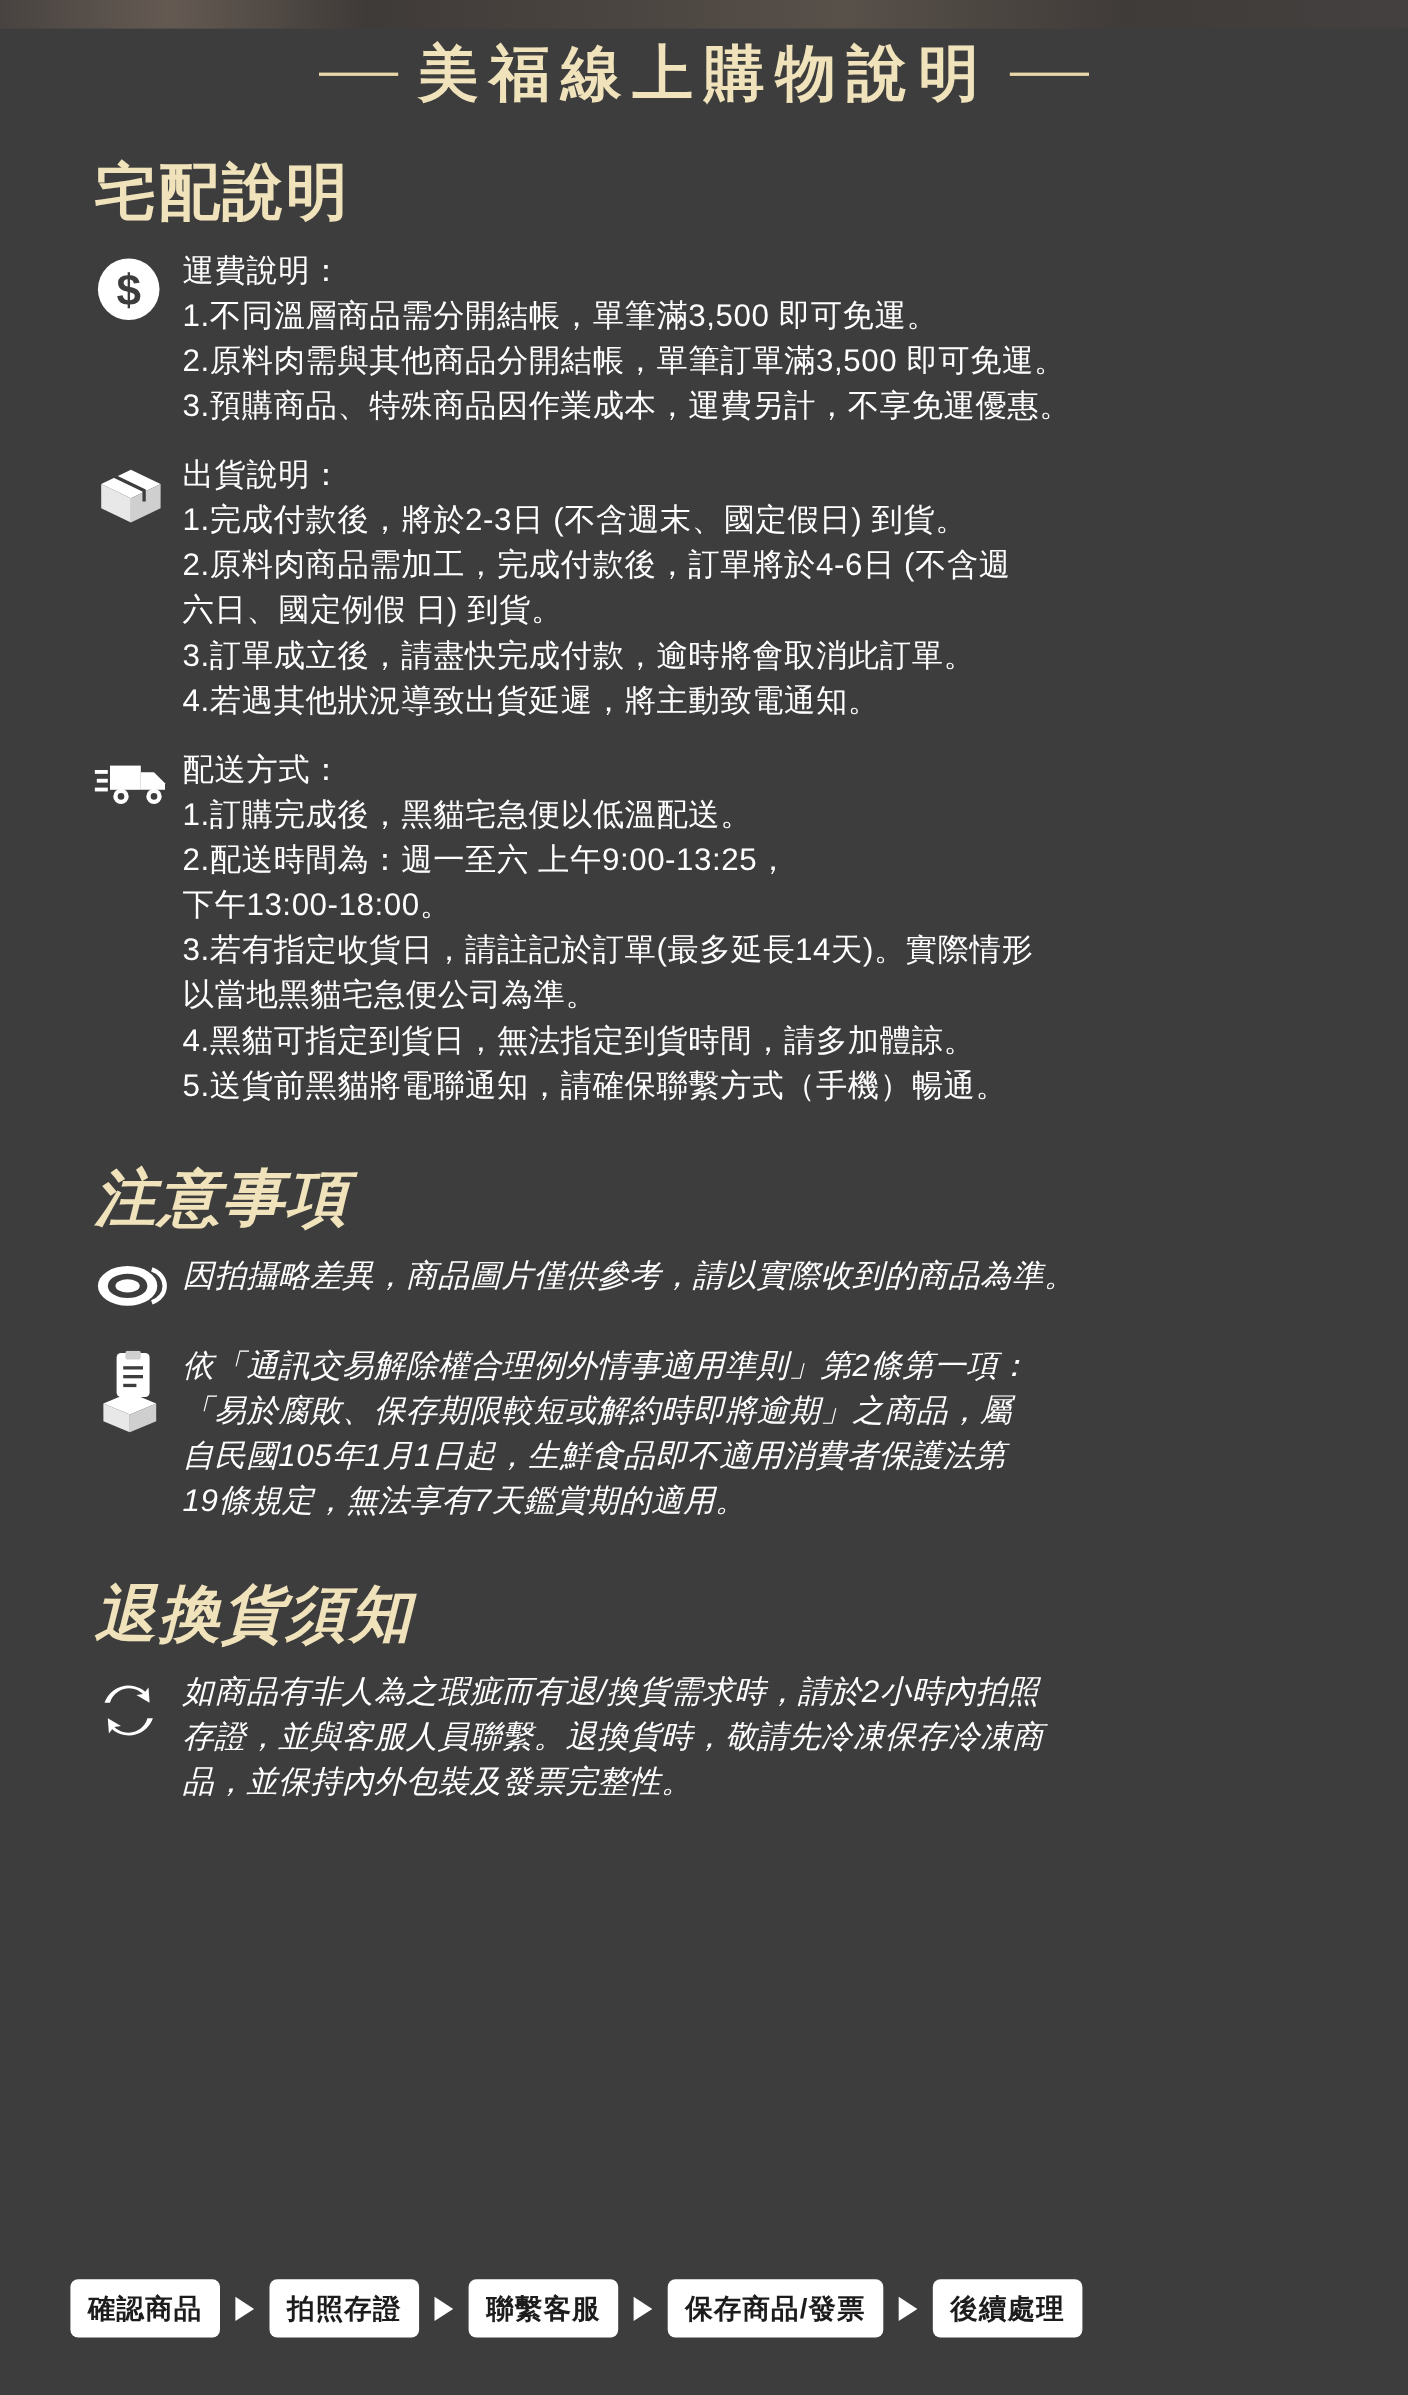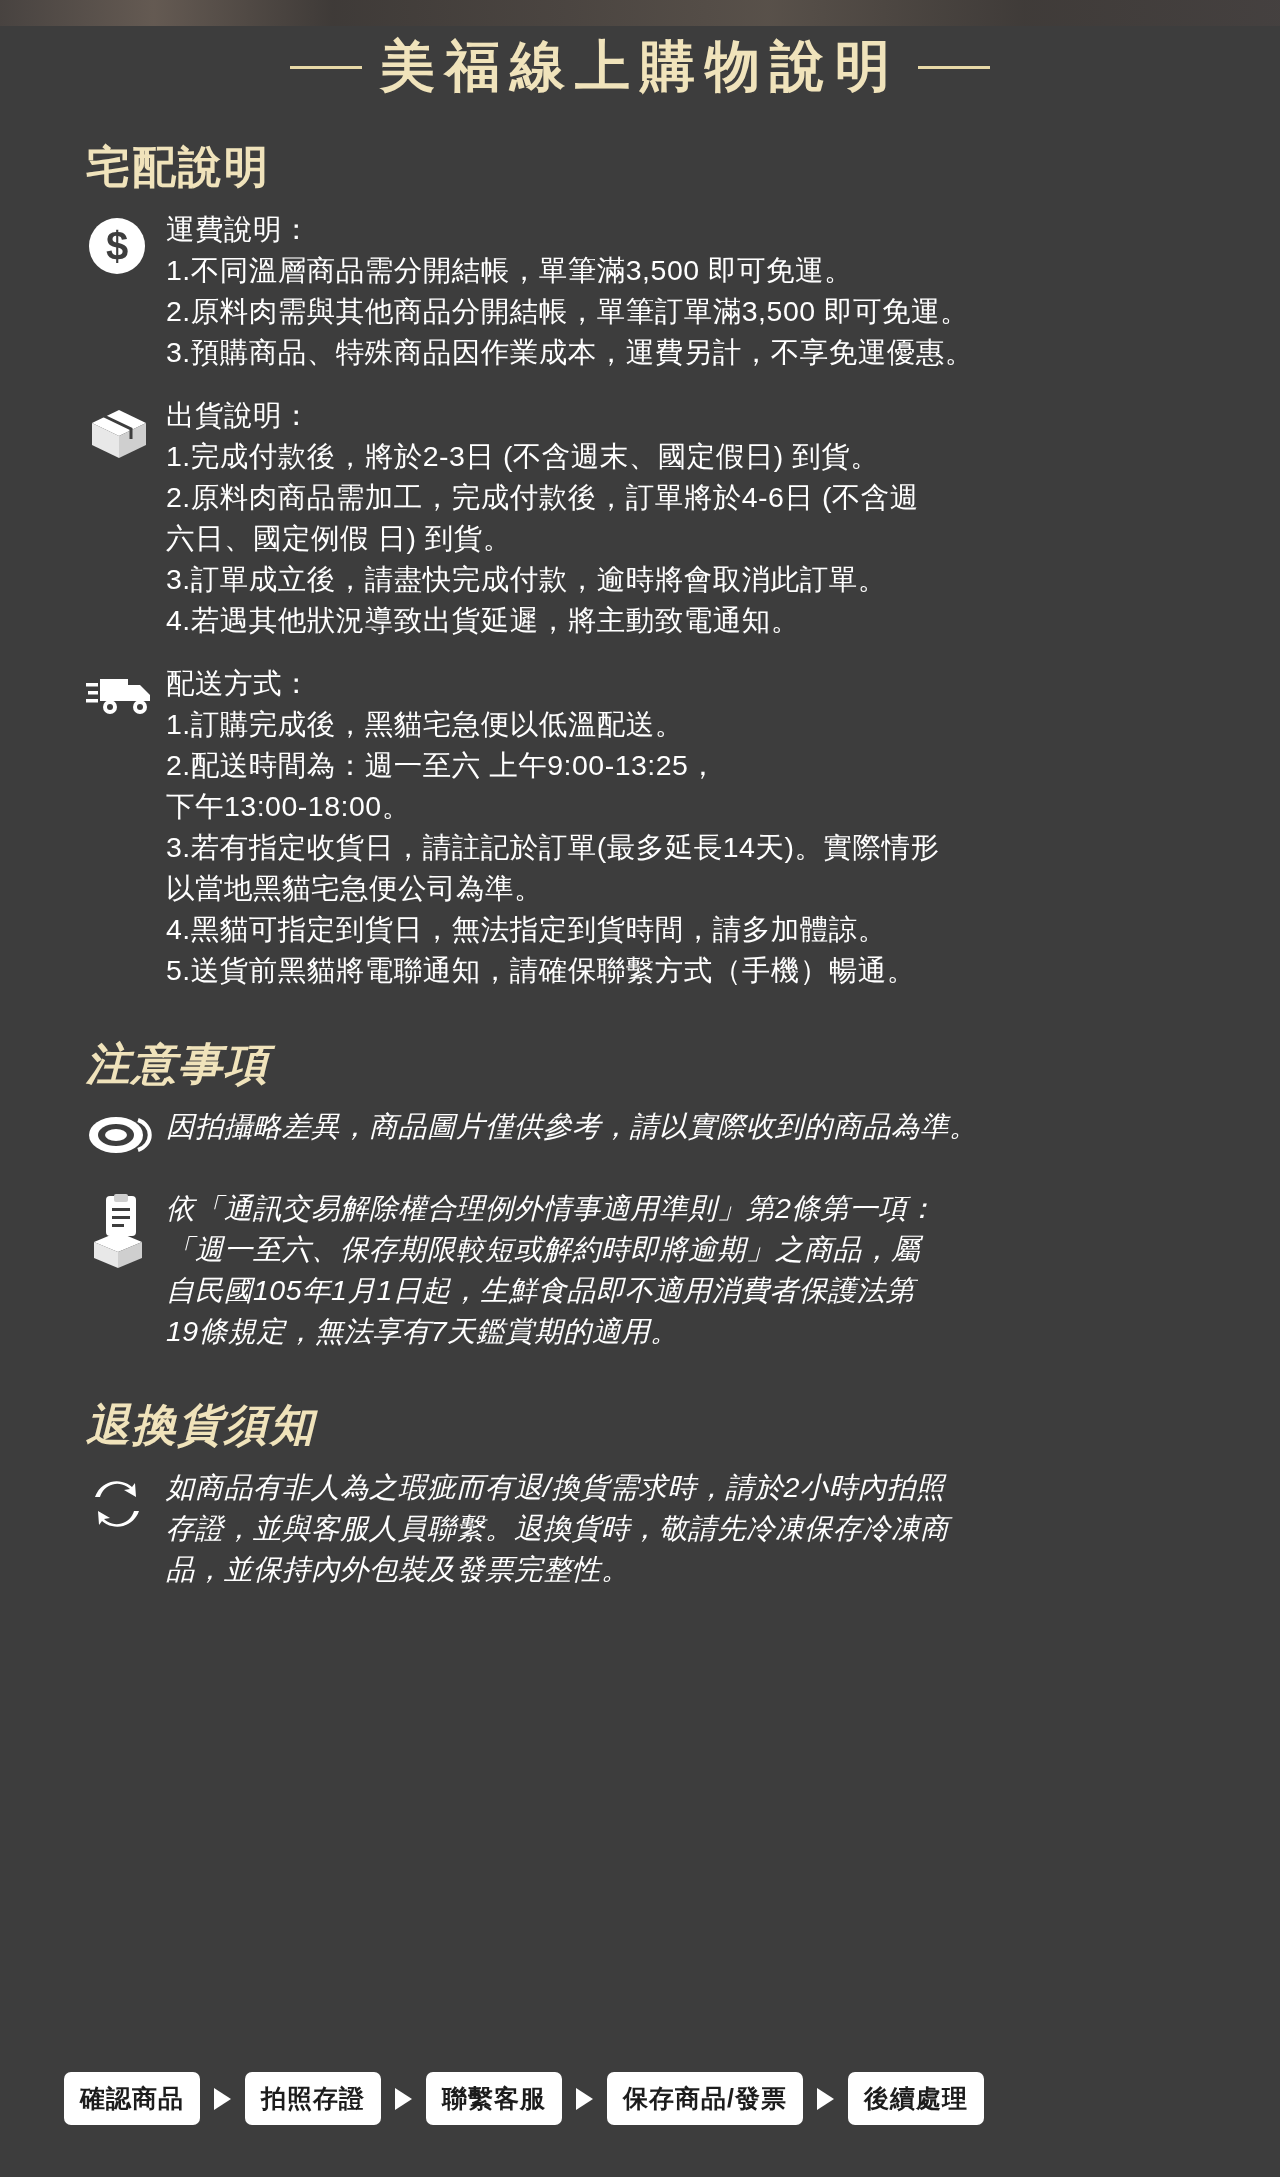--- a/index.html
+++ b/index.html
@@ -50,21 +50,21 @@
     letter-spacing: 10px;
     color: #f0e3bb;
     white-space: nowrap;
     font-family: Liberation Mono, monospace;
   }
   .section {
     margin-top: 34px;
     padding: 0 48px 0 86px;
   }
   .section-title {
-    font-size: 44px;
+    font-size: 56px;
     font-weight: bold;
     color: #f0e3bb;
     letter-spacing: 2px;
     margin-bottom: 12px;
     padding-left: 0;
   }
   .block {
     position: relative;
     display: flex;
     align-items: flex-start;
@@ -221,21 +221,21 @@
           <rect x="26" y="14" width="18" height="3" fill="#3d3d3d"></rect>
           <rect x="26" y="22" width="18" height="3" fill="#3d3d3d"></rect>
           <rect x="26" y="30" width="12" height="3" fill="#3d3d3d"></rect>
           <polygon points="8,48 32,38 56,48 32,58" fill="#ffffff"></polygon>
           <polygon points="8,48 32,58 32,74 8,64" fill="#e8e8e8"></polygon>
           <polygon points="56,48 32,58 32,74 56,64" fill="#cfcfcf"></polygon>
         </svg>
       </div>
       <div class="txt-col">
         <div class="line">依「通訊交易解除權合理例外情事適用準則」第2條第一項：</div>
-        <div class="line">「週一至六、保存期限較短或解約時即將逾期」之商品，屬</div>
+        <div class="line">「易於腐敗、保存期限較短或解約時即將逾期」之商品，屬</div>
         <div class="line">自民國105年1月1日起，生鮮食品即不適用消費者保護法第</div>
         <div class="line">19條規定，無法享有7天鑑賞期的適用。</div>
       </div>
     </div>
   </div>
 
   <div class="section gap-lg">
     <div class="section-title">退換貨須知</div>
 
     <div class="block">

